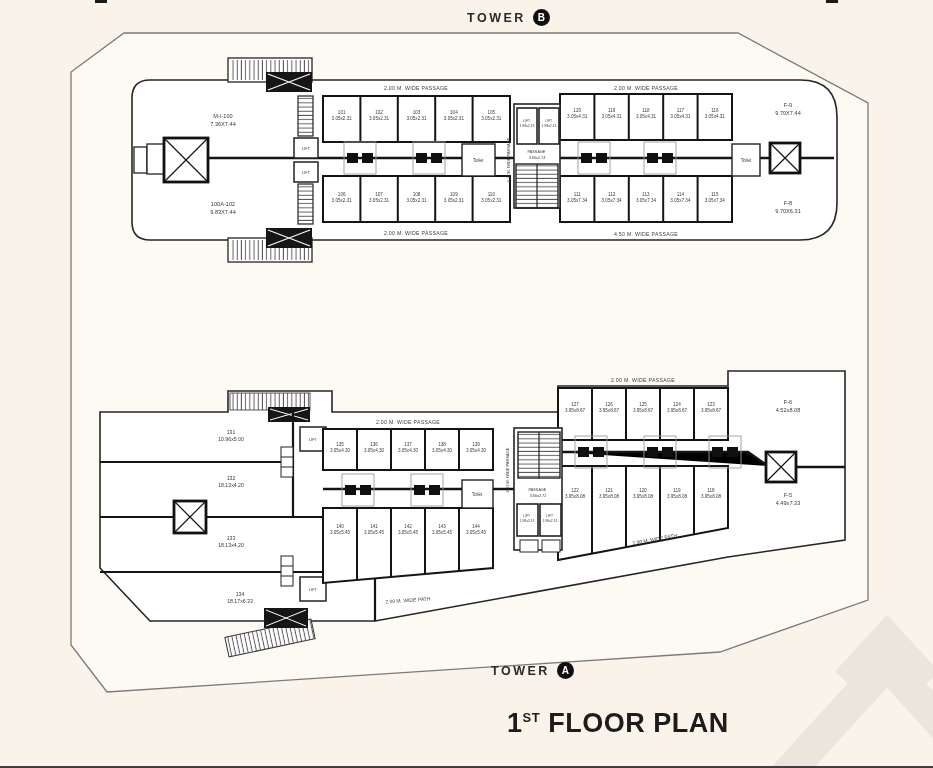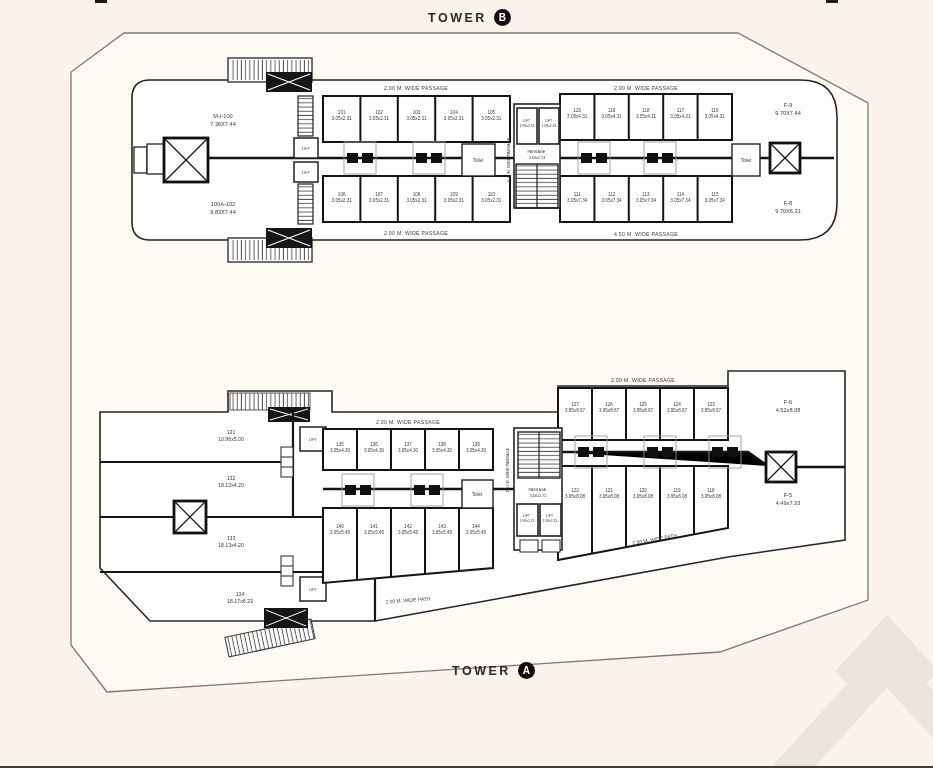--- a/index.html
+++ b/index.html
@@ -1,20 +1,20 @@
 <!DOCTYPE html>
 <html><head>
 <meta charset="utf-8">
 <style>
   html,body{margin:0;padding:0;}
   .stage{position:relative;width:933px;height:768px;background:#faf3ea;overflow:hidden;
          font-family:"Liberation Sans",sans-serif;}
   svg{position:absolute;left:0;top:0;}
   .tower-label{position:absolute;display:flex;align-items:center;gap:7px;
-               font-size:12.5px;letter-spacing:2.5px;color:#2a2a2a;font-weight:600;}
+               font-size:12.5px;letter-spacing:2.5px;color:#2a2a2a;font-weight:600;margin-left:39px;}
   .tower-label .badge{display:inline-flex;align-items:center;justify-content:center;
                width:17px;height:17px;border-radius:50%;background:#101010;color:#fff;
                font-size:10px;font-weight:700;letter-spacing:0;}
   .tower-b{left:428px;top:9px;}
   .tower-a{left:452px;top:662px;}
   .plan-title{position:absolute;left:507px;top:708px;font-size:27px;font-weight:800;
               letter-spacing:0.5px;color:#1c1c1c;}
   .plan-title sup{font-size:13px;font-weight:800;}
   .bottom-rule{position:absolute;left:0;right:0;bottom:0;height:2px;background:#3f3f3f;}
   .tick{position:absolute;top:0;width:12px;height:3px;background:#1a1a1a;}
@@ -347,18 +347,21 @@
 <div class="tower-label tower-b">
   <span>TOWER</span>
   <span class="badge">B</span>
 </div>
 
 <div class="tower-label tower-a">
   <span>TOWER</span>
   <span class="badge">A</span>
 </div>
 
+<div class="plan-title">
+  <span>1</span><sup>ST</sup><span> FLOOR PLAN</span>
+</div>
 
 <div class="tick l"></div>
 <div class="tick r"></div>
 <div class="bottom-rule"></div>
 
 </div>
 
 </body></html>

